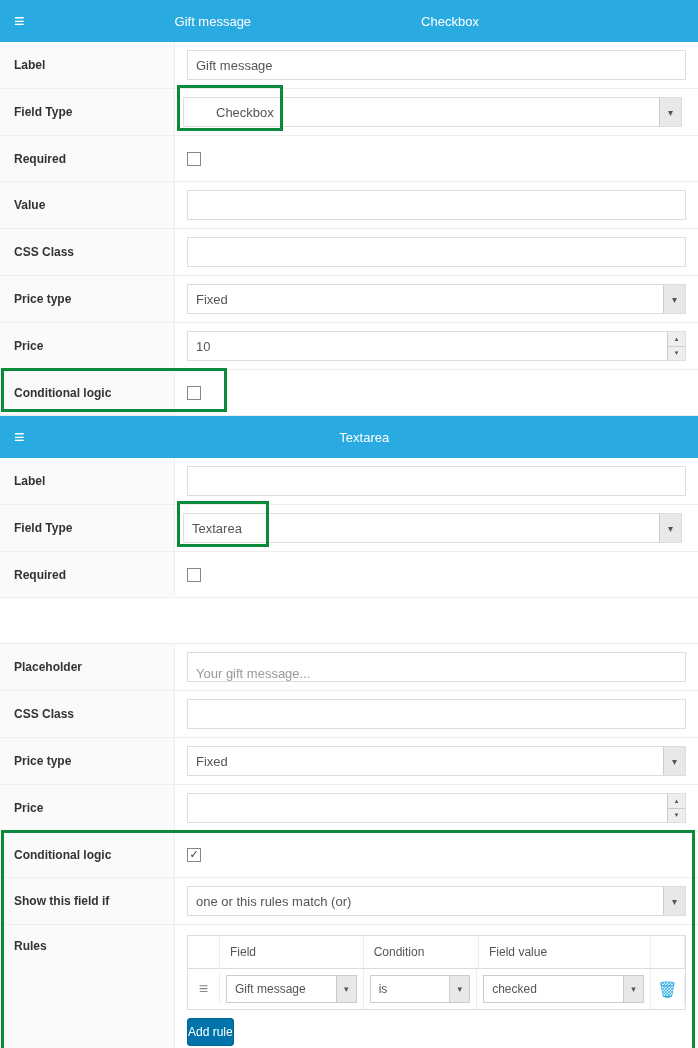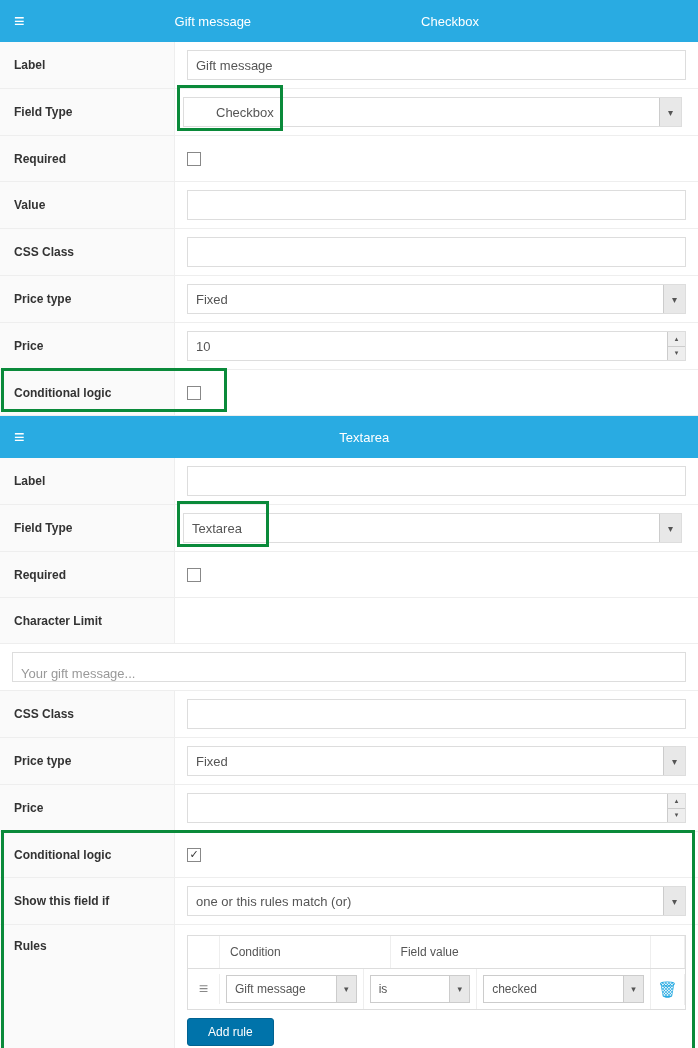--- a/index.html
+++ b/index.html
@@ -24,21 +24,21 @@
 .rules-table { width: 100%; }
 .rules-hdr { display: flex; border: 1px solid #ddd; }
 .rules-hdr .c { padding: 9px 10px; font-size: 12px; color: #555; border-right: 1px solid #eee; }
 .c-drag { width: 32px; } .c-field { flex: 1.3; } .c-cond { flex: 1; } .c-val { flex: 1.6; } .c-del { width: 34px; border-right: none; }
 .rules-row { display: flex; border: 1px solid #ddd; border-top: none; align-items: center; }
 .rules-row .c { padding: 6px 6px; border-right: 1px solid #eee; }
 .rules-row .c-drag { display: flex; align-items: center; justify-content: center; color: #888; font-size: 16px; }
 .rules-row .c-del { display: flex; align-items: center; justify-content: center; }
 .small-sel { width: 100%; height: 28px; border: 1px solid #ccc; background: #fff; position: relative; display: flex; align-items: center; padding: 0 8px; font-size: 12px; color: #555; }
 .small-sel .chev { position: absolute; right: 0; top: 0; bottom: 0; width: 20px; background: #e8e8e8; border-left: 1px solid #ccc; display: flex; align-items: center; justify-content: center; font-size: 9px; }
-.btn-primary { background: #0073aa; color: #fff; border: 1px solid #006291; border-radius: 3px; padding: 6px 20px; font-size: 12px; cursor: pointer; margin-top: 8px; }
+.btn-primary { background: #0073aa; color: #fff; border: 1px solid #006291; border-radius: 3px; padding: 6px 0; font-size: 12px; cursor: pointer; margin-top: 8px; }
 .trash { color: #29abe2; font-size: 16px; }
 .sel-hl { position: relative; margin-left: -4px; }
 .sel-hl .hl-green { position: absolute; top: -12px; left: -6px; width: 106px; height: 46px; pointer-events: none; }
 </style>
 </head>
 <body>
 
 <div class="panel-header">
   <span class="drag">≡</span>
   <span class="htitle">Gift message</span>
@@ -147,24 +147,24 @@
 </div>
 
 <div class="row">
   <div class="lbl">Required</div>
   <div class="ctrl">
       <div class="chk"></div>
     </div>
 </div>
 
 <div class="row">
-  <div class="lbl">Character Limit</div>
-</div>
-
-<div class="row">
+</div>
+
+<div class="row">
+  <div class="lbl">Placeholder</div>
   <div class="ctrl">
       <div class="txt-in" style="display:flex;align-items:flex-end;color:#999">
         <span>Your gift message...</span>
       </div>
     </div>
 </div>
 
 <div class="row">
   <div class="lbl">CSS Class</div>
   <div class="ctrl">
@@ -212,20 +212,21 @@
     </div>
   </div>
 </div>
 
 <div class="row" style="align-items:flex-start">
   <div class="lbl" style="align-items:flex-start;padding-top:14px">Rules</div>
   <div class="ctrl" style="flex-direction:column;align-items:flex-start;padding:10px 12px">
     <div class="rules-table">
       <div class="rules-hdr">
         <div class="c c-drag"></div>
+        <div class="c c-field">Field</div>
         <div class="c c-cond">Condition</div>
         <div class="c c-val">Field value</div>
         <div class="c c-del"></div>
       </div>
       <div class="rules-row">
         <div class="c c-drag">≡</div>
         <div class="c c-field">
           <div class="small-sel">
             <span>Gift message</span>
             <span class="chev">▾</span>

